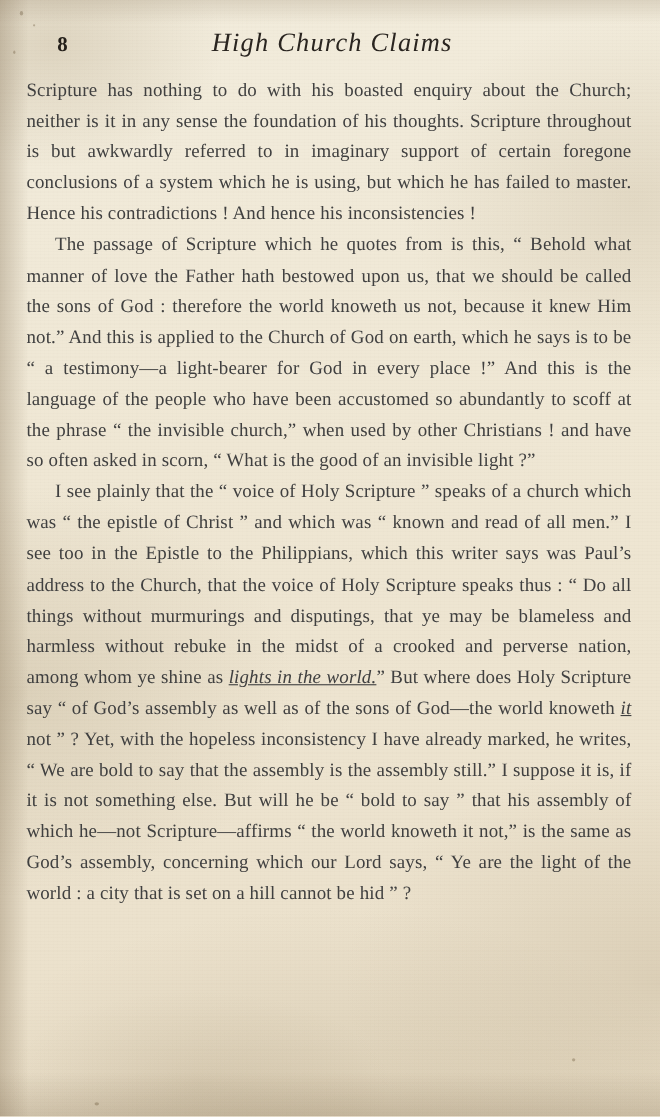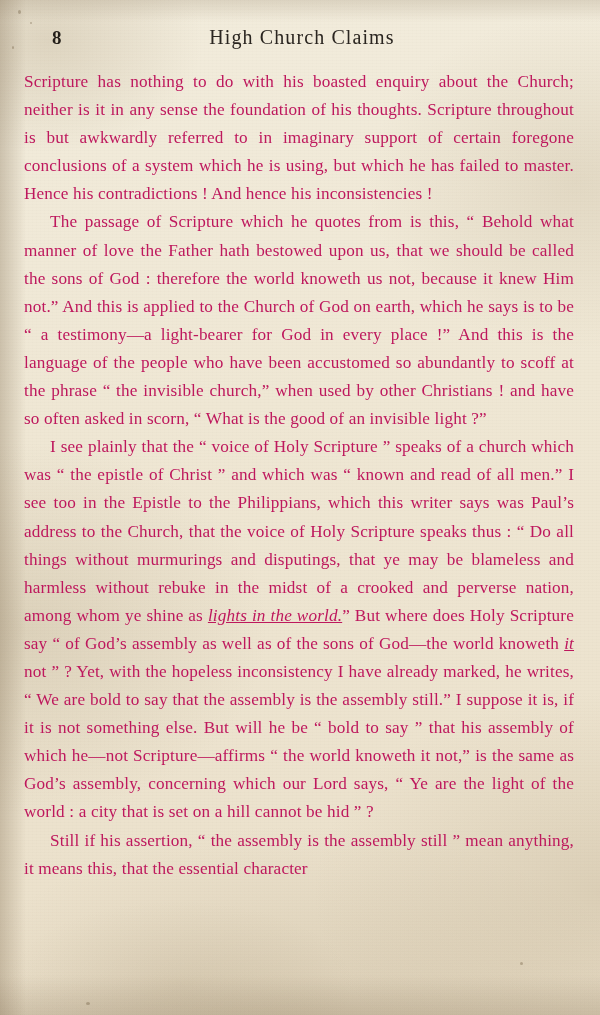--- a/index.html
+++ b/index.html
@@ -81,32 +81,33 @@
     font-weight: bold;
     width: 62px;
     padding-left: 28px;
     box-sizing: border-box;
     color: #241f1a;
     letter-spacing: 0.5px;
   }
   .head-title {
     flex: 1;
     text-align: center;
-    font-size: 20px;
+    font-style: italic;
+    font-size: 24px;
     letter-spacing: 1.1px;
     color: #2a2520;
     padding-right: 60px;
   }
 
   .body-text {
     font-size: 17.2px;
     line-height: 28.1px;
     text-align: justify;
     text-justify: inter-word;
-    color: #be185d;
+    color: #404040;
     letter-spacing: 0.15px;
     padding-right: 4px;
   }
   .body-text p {
     margin: 0;
     text-indent: 0;
   }
   .body-text p.indent {
     text-indent: 26px;
   }
@@ -135,16 +136,15 @@
     <div class="folio">8</div>
     <div class="head-title">High Church Claims</div>
   </header>
 
   <section class="body-text">
     <p>Scripture has nothing to do with his boasted enquiry about the Church; neither is it in any sense the foundation of his thoughts.  Scripture throughout is but awkwardly referred to in imaginary support of certain foregone conclusions of a system which he is using, but which he has failed to master.  Hence his contradictions !  And hence his inconsistencies !</p>
     <p class="indent">The passage of Scripture which he quotes from is this, “ Behold what manner of love the Father hath bestowed upon us, that we should be called the sons of God : therefore the world knoweth us not, because it knew Him not.”  And this is applied to the Church of God on earth, which he says is to be “ a testimony—a light-bearer for God in every place !”   And this is the language of the people who have been accustomed so abundantly to scoff at the phrase “ the invisible church,” when used by other Christians ! and have so often asked in scorn, “ What is the good of an invisible light ?”</p>
     <p class="indent">
       <span>I see plainly that the “ voice of Holy Scripture ” speaks of a church which was “ the epistle of Christ ” and which was “ known and read of all men.”   I see too in the Epistle to the Philippians, which this writer says was Paul’s address to the Church, that the voice of Holy Scripture speaks thus : “ Do all things without murmurings and disputings, that ye may be blameless and harmless without rebuke in the midst of a crooked and perverse nation, among whom ye shine as </span><i>lights in the world.</i><span>”  But where does Holy Scripture say “ of God’s assembly as well as of the sons of God—the world knoweth </span><i>it</i><span> not ” ?  Yet, with the hopeless inconsistency I have already marked, he writes, “ We are bold to say that the assembly is the assembly still.”   I suppose it is, if it is not something else.   But will he be “ bold to say ” that his assembly of which he—not Scripture—affirms “ the world knoweth it not,” is the same as God’s assembly, concerning which our Lord says, “ Ye are the light of the world : a city that is set on a hill cannot be hid ” ?</span>
     </p>
-    <p class="indent">Still if his assertion, “ the assembly is the assembly still ” mean anything, it means this, that the essential character</p>
   </section>
 
 </div>
 
 </body></html>

